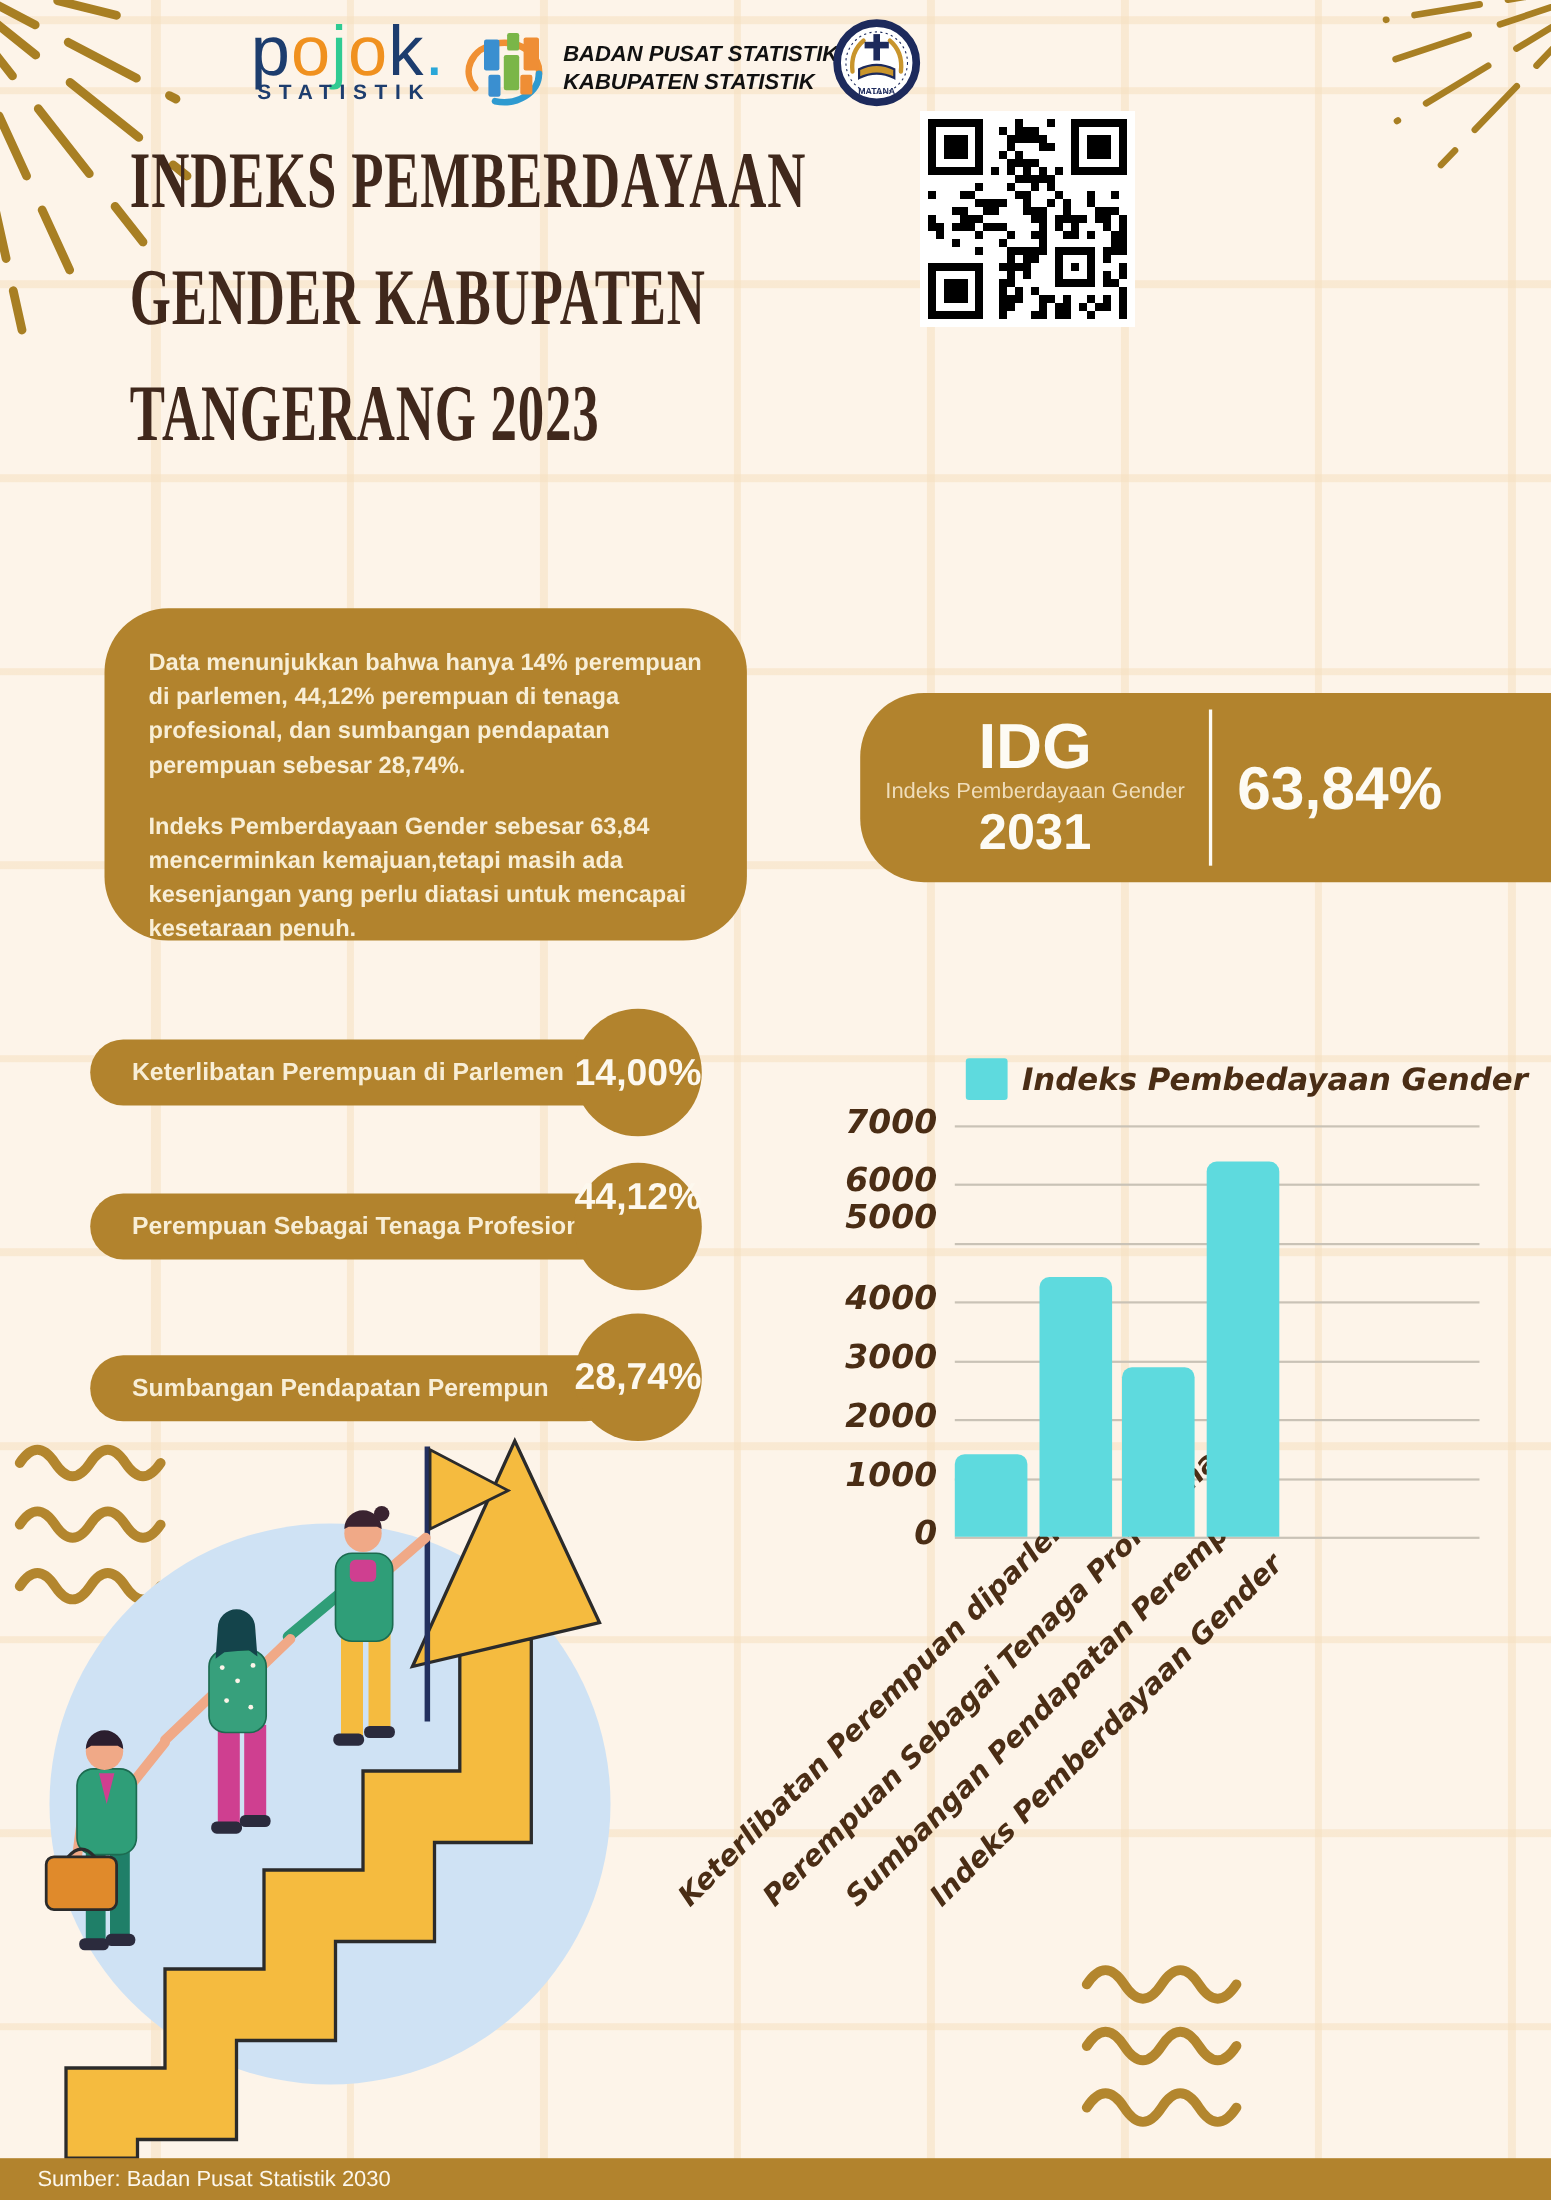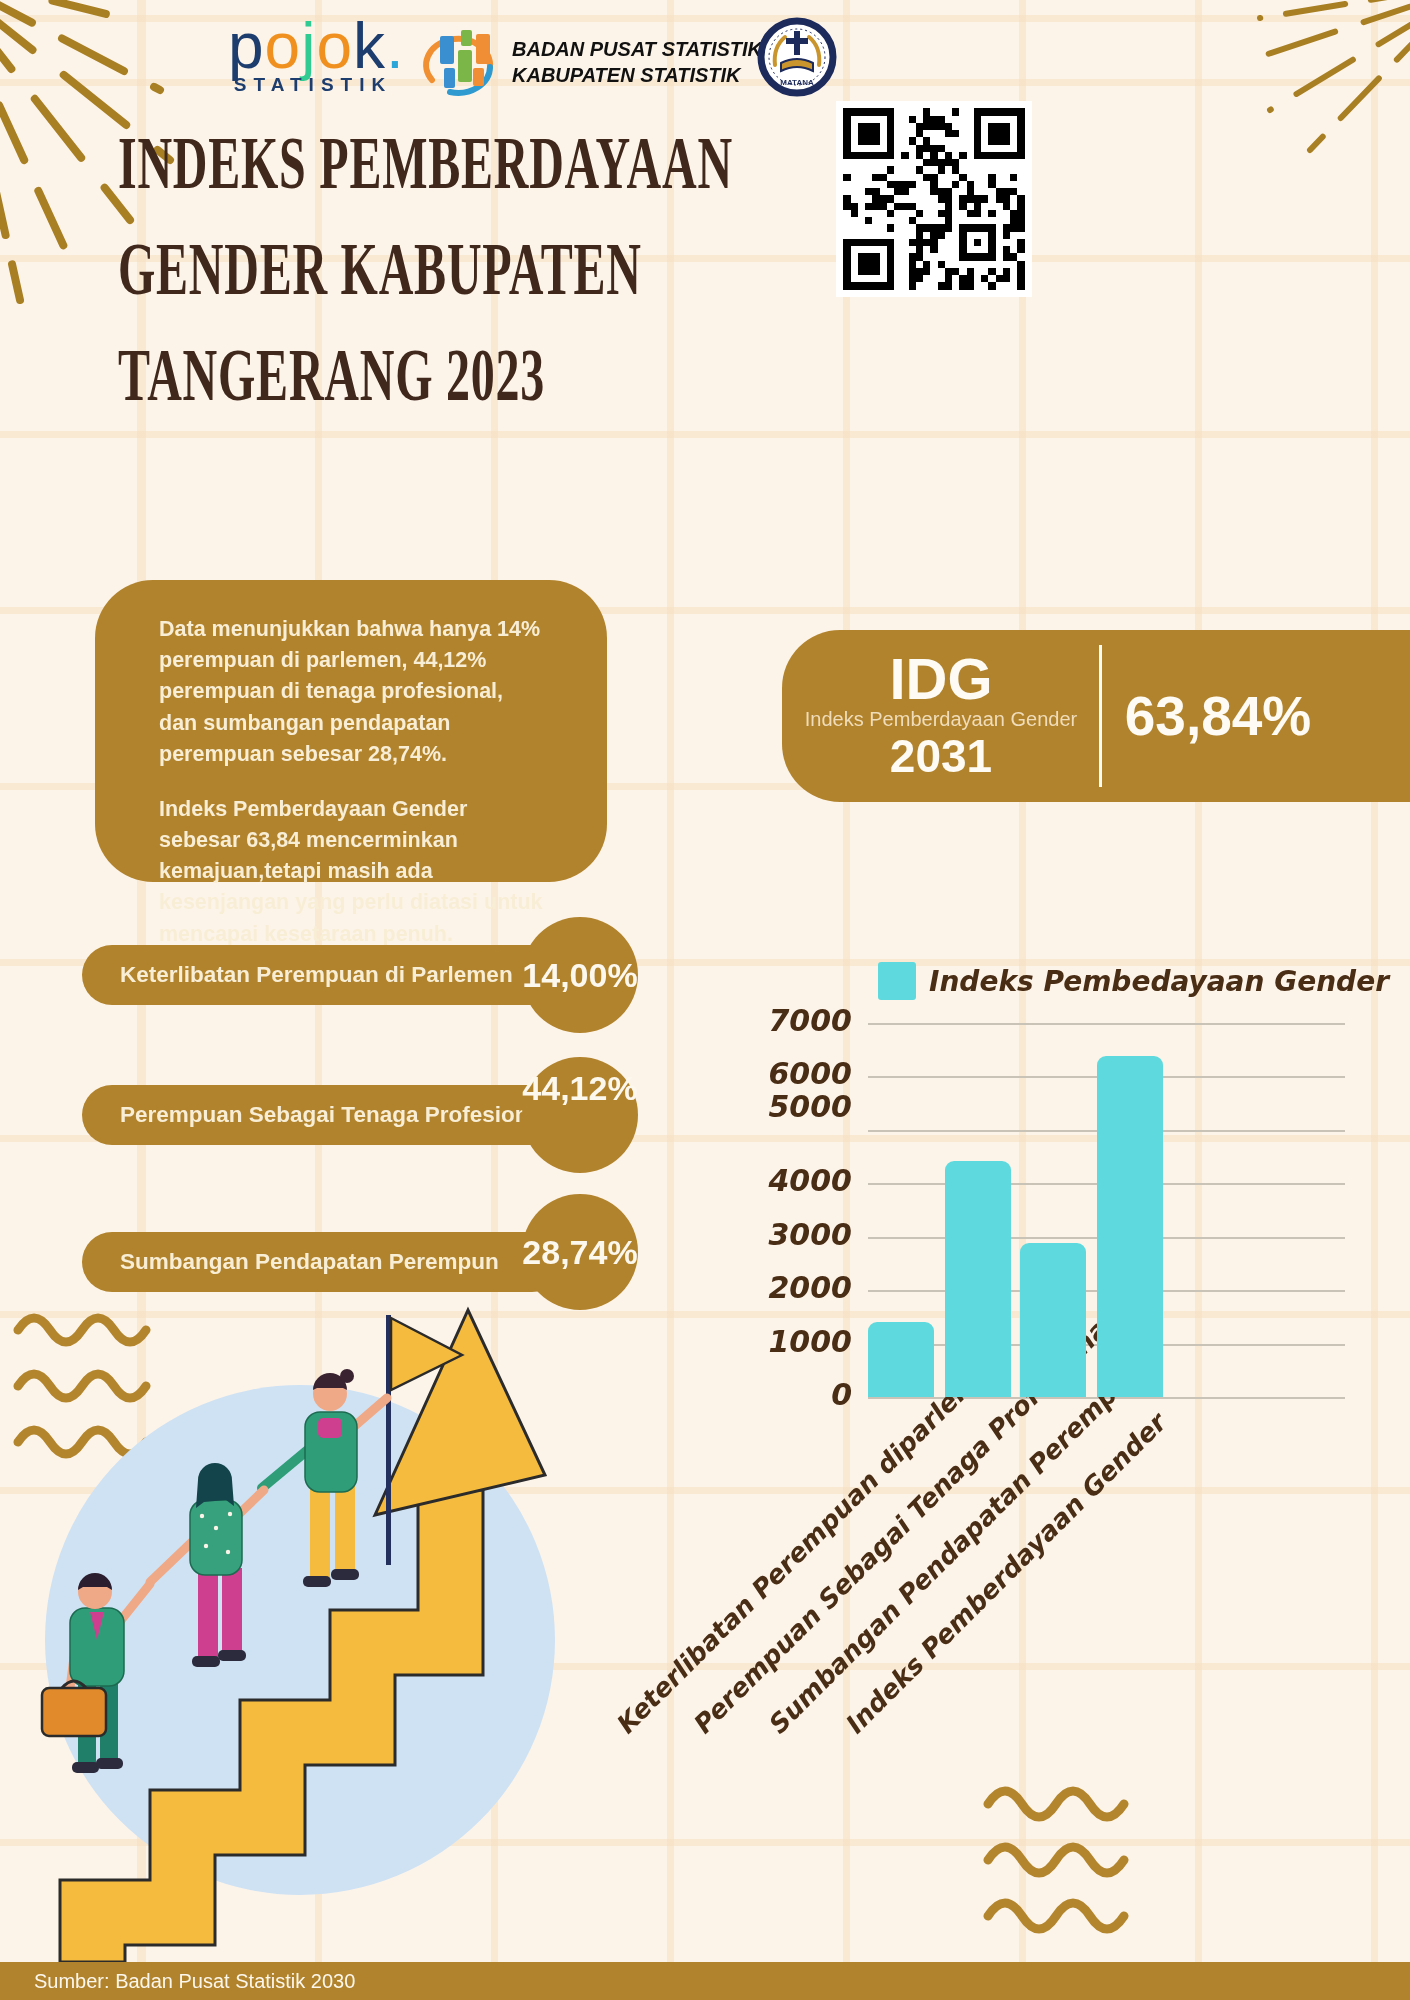--- a/index.html
+++ b/index.html
@@ -16,22 +16,22 @@
   
   .pojok{left:228px;top:22px;width:170px;text-align:center;}
   .pojok-word{font-size:64px;font-weight:normal;letter-spacing:1px;line-height:48px;}
   .pojok-sub{font-size:19px;font-weight:bold;letter-spacing:7px;color:#1d3d6e;margin-top:4px;}
   .bps-wrap{left:420px;top:22px;display:flex;align-items:center;gap:10px;}
   .bps-text{font-weight:bold;font-style:italic;font-size:20px;color:#111;line-height:26px;}
   
   .title-line{left:118px;font-family:"Liberation Serif",serif;font-weight:bold;font-size:64px;
     color:#40281c;transform:scale(.75,1.14);transform-origin:left top;white-space:nowrap;letter-spacing:1px;}
   
-  .summary{left:95px;top:553px;width:512px;height:302px;background:#b2832d;border-radius:58px;
-    box-sizing:border-box;padding:34px 64px;color:#f8eed6;font-weight:bold;font-size:21.5px;line-height:1.45;margin-top:27px;}
+  .summary{left:95px;top:553px;width:584px;height:302px;background:#b2832d;border-radius:58px;
+    box-sizing:border-box;padding:34px 40px;color:#f8eed6;font-weight:bold;font-size:21.5px;line-height:1.45;}
   .summary p{margin:0 0 24px 0;}
   
   .idg{left:782px;top:630px;width:660px;height:172px;background:#b2832d;border-radius:58px;color:#fdfbf4;padding-left:28px;}
   .idg-left{position:absolute;left:0;top:0;width:318px;height:100%;display:flex;flex-direction:column;
     align-items:center;justify-content:center;text-align:center;}
   .idg-acro{font-size:58px;font-weight:bold;line-height:56px;}
   .idg-sub{font-size:20px;color:#efddba;line-height:24px;}
   .idg-year{font-size:46px;font-weight:bold;line-height:50px;}
   .idg-div{position:absolute;left:317px;top:15px;width:3px;height:142px;background:#fdfbf4;}
   .idg-val{position:absolute;left:320px;top:0;width:232px;height:100%;display:flex;align-items:center;

